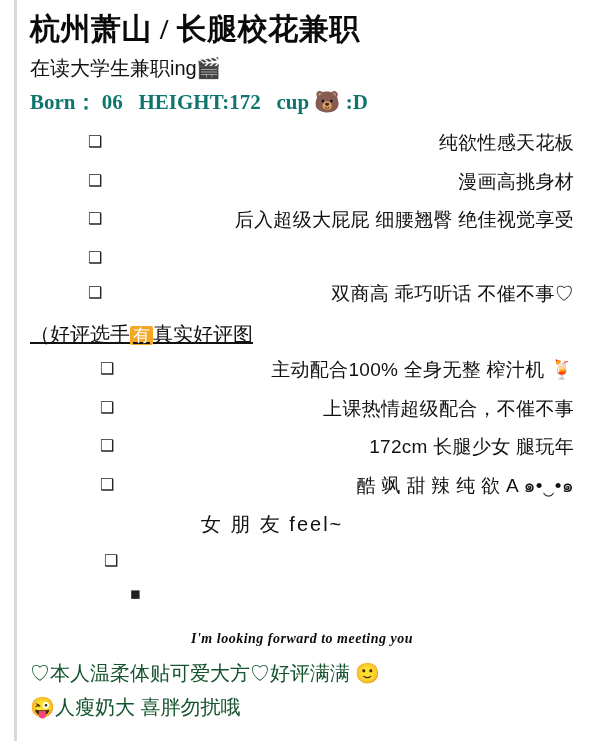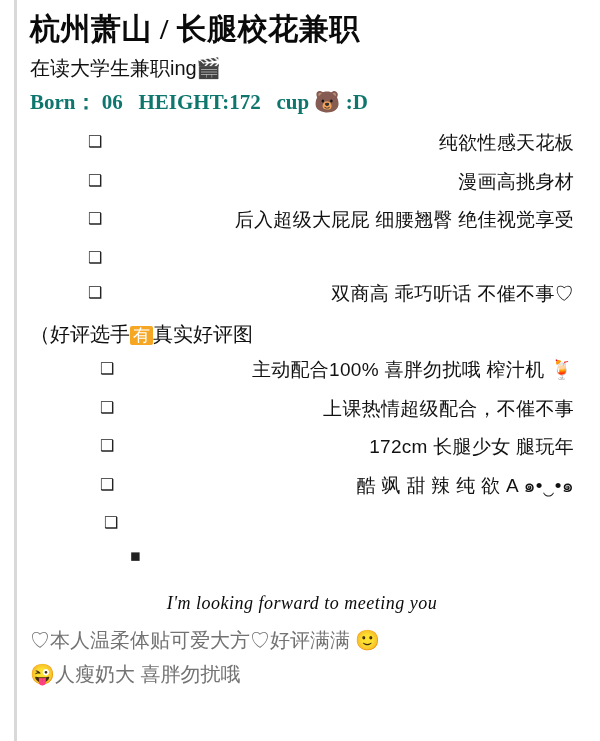--- a/index.html
+++ b/index.html
@@ -87,20 +87,21 @@
   .indent-1 { margin-left: 58px; }
   .indent-2 { margin-left: 70px; }
   .indent-3 { margin-left: 74px; }
   .indent-4 { margin-left: 100px; }
 
   .plain-line {
     font-size: 20px;
     line-height: 1.5;
     margin: 6px 0 2px 0;
     color: #111;
+    text-decoration: underline;
   }
   .hl {
     background: #f5a623;
     color: #ffffff;
     padding: 0 3px;
     border-radius: 2px;
     font-size: 17px;
   }
   .center-line {
     text-align: center;
@@ -108,31 +109,31 @@
     line-height: 1.5;
     letter-spacing: 2px;
     padding: 4px 0 4px 0;
     color: #111;
     margin-right: 60px;
   }
   .tagline {
     text-align: center;
     font-family: "Liberation Serif", serif;
     font-style: italic;
-    font-weight: normal;
-    font-size: 18px;
+    font-weight: bold;
+    font-size: 14px;
     letter-spacing: 0.5px;
     margin: 22px 0 10px 0;
     color: #0a0a0a;
   }
   .foot-line {
     font-size: 20px;
     line-height: 1.6;
     margin: 2px 0 0 0;
-    color: #737373;
+    color: #14532d;
   }
   .diamond {
     display: inline-block;
     width: 15px;
     height: 15px;
     background: #2f7fea;
     transform: rotate(45deg);
     vertical-align: -2px;
     margin-left: 4px;
   }
@@ -180,36 +181,37 @@
     </li>
   </ul>
 
   <div class="plain-line">
     <span>（好评选手</span><span class="hl">有</span><span>真实好评图</span>
   </div>
 
   <ul class="bullet-list">
     <li class="bullet-item indent-2">
       <span class="mark">❑</span>
-      <span class="txt">主动配合100% 喜胖勿扰哦 榨汁机 🍹</span>
+      <span class="txt">主动配合100% 全身无整 榨汁机 🍹</span>
     </li>
     <li class="bullet-item indent-2">
       <span class="mark">❑</span>
       <span class="txt">上课热情超级配合，不催不事</span>
     </li>
     <li class="bullet-item indent-2">
       <span class="mark">❑</span>
       <span class="txt">172cm 长腿少女 腿玩年</span>
     </li>
     <li class="bullet-item indent-2">
       <span class="mark">❑</span>
       <span class="txt">酷 飒 甜 辣 纯 欲 A ๑•‿•๑</span>
     </li>
   </ul>
 
+  <div class="center-line">女 朋 友 feel~</div>
 
   <ul class="bullet-list">
     <li class="bullet-item indent-3">
       <span class="mark">❑</span>
     </li>
     <li class="bullet-item indent-4">
       <span class="mark square">◼</span>
     </li>
   </ul>
 

